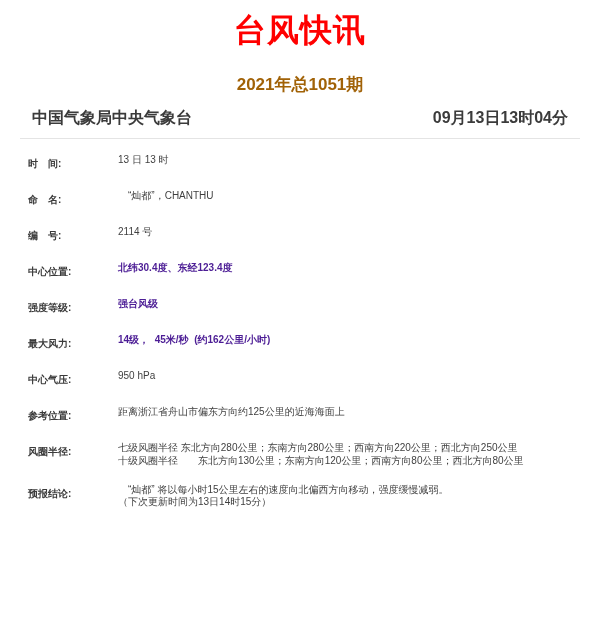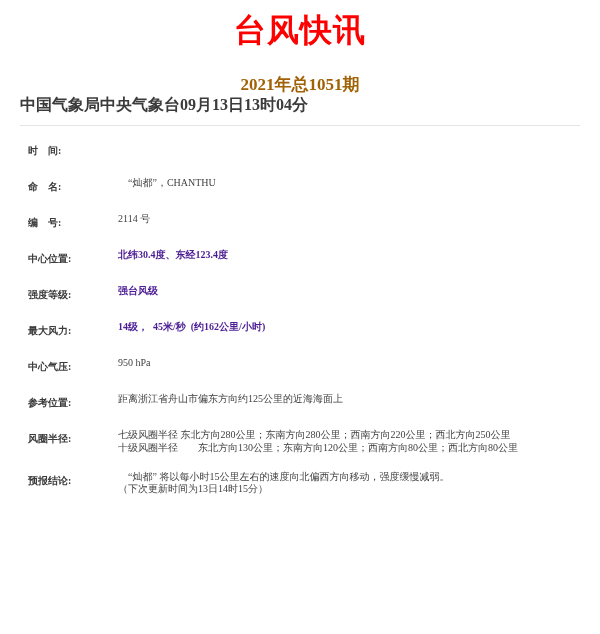--- a/index.html
+++ b/index.html
@@ -9,43 +9,44 @@
     width: 600px;
     height: 634px;
     overflow: hidden;
     font-family: "Liberation Sans", "DejaVu Sans", sans-serif;
     color: #3c3c3c;
   }
   .page {
     width: 600px;
     height: 634px;
     box-sizing: border-box;
-    font-family: Liberation Serif, serif;
   }
   .title {
     margin: 0;
     padding-top: 12px;
     text-align: center;
     font-size: 32px;
     line-height: 36px;
     font-weight: bold;
     color: #ff0000;
     letter-spacing: 1px;
   }
   .issue {
     margin-top: 27px;
     text-align: center;
     font-size: 17px;
     line-height: 20px;
     font-weight: bold;
     color: #a16207;
   }
   .header-row {
-    padding: 0 20px;
+    margin-top: 13px;
+    padding: 0 32px;
     display: flex;
+    justify-content: space-between;
     align-items: baseline;
     font-size: 16px;
     line-height: 20px;
     font-weight: bold;
     color: #3b3b3b;
   }
   .divider {
     height: 1px;
     background: #e4e4e4;
     margin: 10px 20px 0 20px;
@@ -86,20 +87,21 @@
   <h1 class="title">台风快讯</h1>
   <div class="issue">2021年总1051期</div>
   <div class="header-row">
     <span class="agency">中国气象局中央气象台</span>
     <span class="issued">09月13日13时04分</span>
   </div>
   <div class="divider"></div>
   <div class="content" id="rows">
       <div class="row">
         <div class="row-label">时　间:</div>
+        <div class="row-value">13 日 13 时</div>
       </div>
       <div class="row">
         <div class="row-label">命　名:</div>
         <div class="row-value">　“灿都”，CHANTHU</div>
       </div>
       <div class="row">
         <div class="row-label">编　号:</div>
         <div class="row-value">2114 号</div>
       </div>
       <div class="row red">

